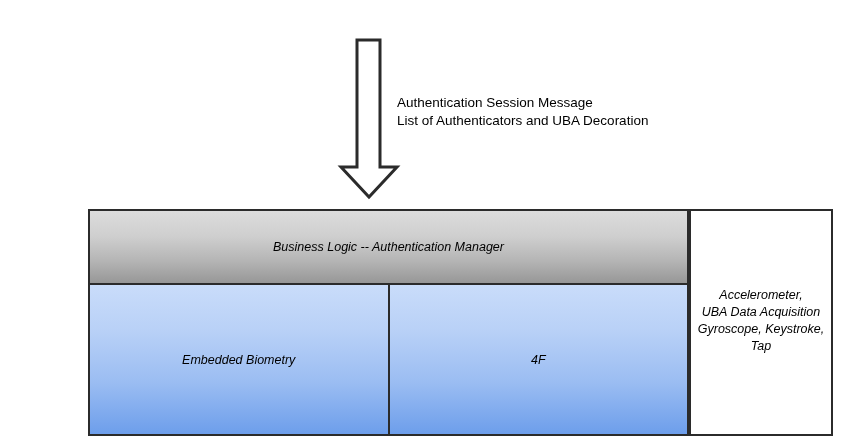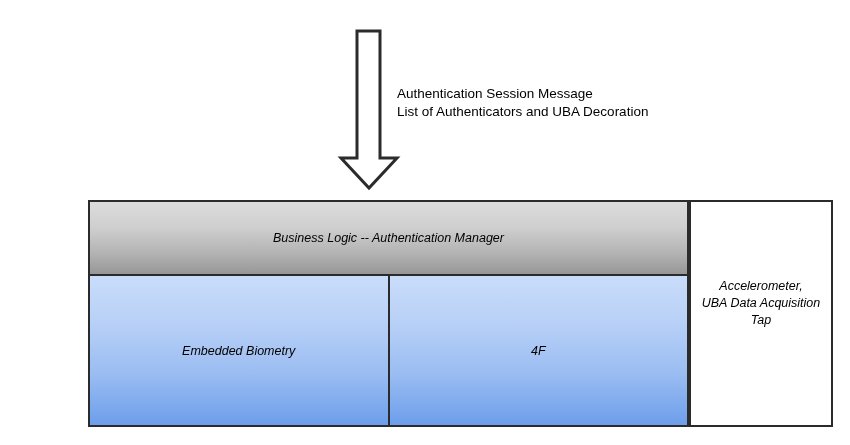--- a/index.html
+++ b/index.html
@@ -12,21 +12,21 @@
     width: 850px;
     height: 445px;
     position: relative;
     overflow: hidden;
     font-family: "Liberation Sans", sans-serif;
     color: #000000;
   }
 
   #canvas {
     position: absolute;
-    left: 0; top: 3px;
+    left: 0; top: 12px;
     width: 850px;
     height: 407px;
   }
 
   
   .arrow-group {
     position: absolute;
     left: 336px;
     top: 24px;
     width: 66px;
@@ -160,19 +160,20 @@
           <span>4F</span>
         </div>
       </div>
 
     </div>
 
     <div class="uba-panel">
       <div class="uba-text">
         <span class="uba-line">Accelerometer,</span>
         <span class="uba-line">UBA Data Acquisition</span>
+        <span class="uba-line">Gyroscope, Keystroke,</span>
         <span class="uba-line">Tap</span>
       </div>
     </div>
 
   </div>
 
 </div>
 
 </body></html>

